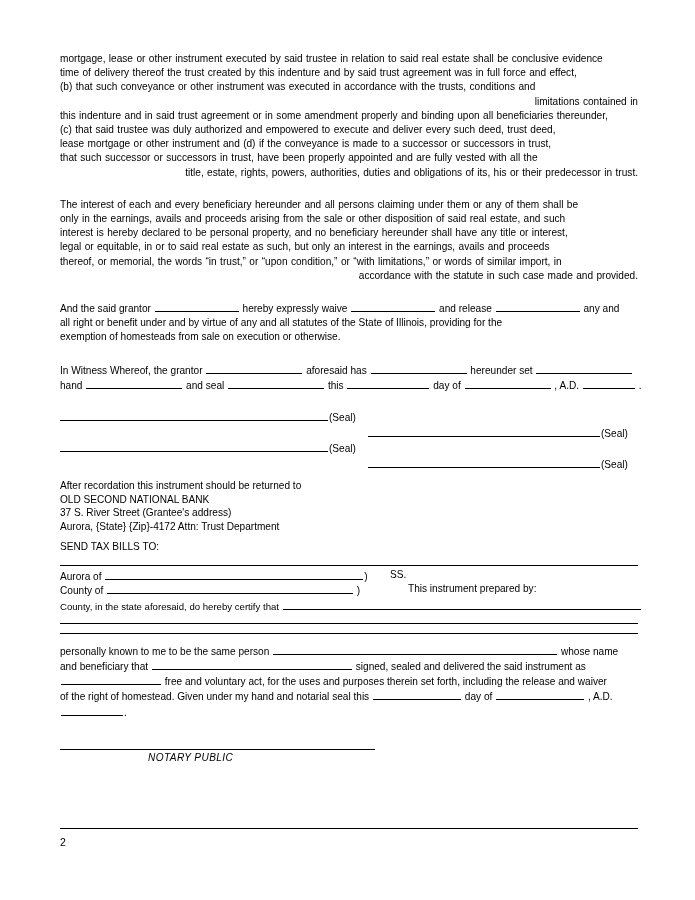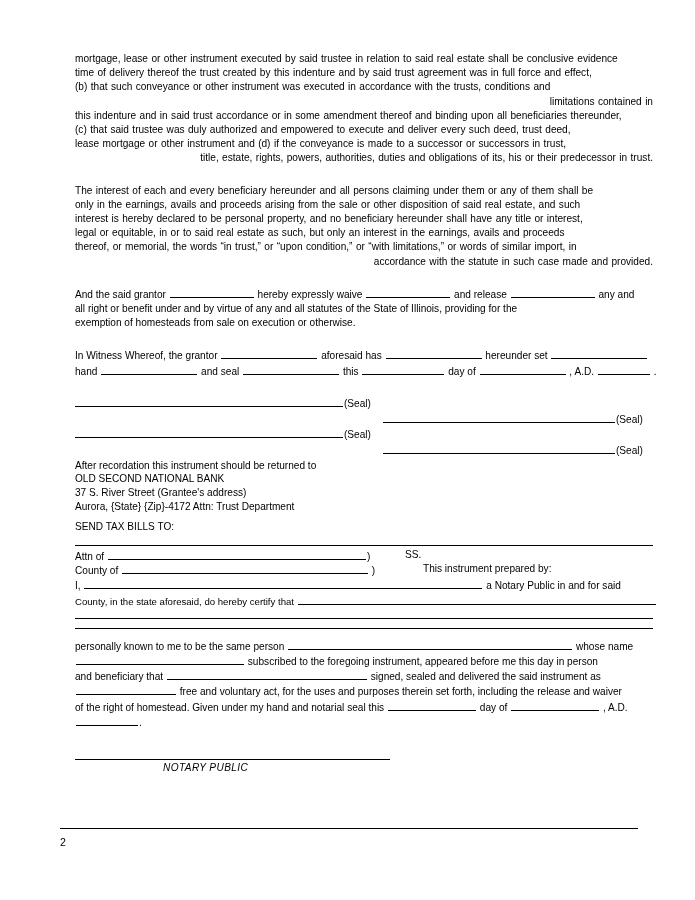--- a/index.html
+++ b/index.html
@@ -16,21 +16,21 @@
     position: relative;
     width: 695px;
     height: 900px;
     margin: 0 auto;
     background: #ffffff;
     overflow: hidden;
     box-sizing: border-box;
   }
   .content {
     position: absolute;
-    left: 75px;
+    left: 60px;
     top: 52px;
     width: 578px;
   }
   .para {
     font-size: 10.1px;
     line-height: 14.2px;
     text-align: justify;
     text-justify: inter-word;
     margin: 0;
     word-spacing: 0.6px;
@@ -138,23 +138,24 @@
 
 <div class="page">
 
   <div class="content">
 
     <div class="para">
       <div>mortgage, lease or other instrument executed by said trustee in relation to said real estate shall be conclusive evidence</div>
       <div>time of delivery thereof the trust created by this indenture and by said trust agreement was in full force and effect,</div>
       <div>(b) that such conveyance or other instrument was executed in accordance with the trusts, conditions and</div>
       <div class="lastline">limitations contained in</div>
-      <div>this indenture and in said trust accordance or in some amendment thereof and binding upon all beneficiaries thereunder,</div>
+      <div>this indenture and in said trust agreement or in some amendment properly and binding upon all beneficiaries thereunder,</div>
       <div>(c) that said trustee was duly authorized and empowered to execute and deliver every such deed, trust deed,</div>
       <div>lease mortgage or other instrument and (d) if the conveyance is made to a successor or successors in trust,</div>
+      <div>that such successor or successors in trust, have been properly appointed and are fully vested with all the</div>
       <div class="lastline">title, estate, rights, powers, authorities, duties and obligations of its, his or their predecessor in trust.</div>
     </div>
 
     <div class="block-gap-lg"></div>
 
     <div class="para">
       <div>The interest of each and every beneficiary hereunder and all persons claiming under them or any of them shall be</div>
       <div>only in the earnings, avails and proceeds arising from the sale or other disposition of said real estate, and such</div>
       <div>interest is hereby declared to be personal property, and no beneficiary hereunder shall have any title or interest,</div>
       <div>legal or equitable, in or to said real estate as such, but only an interest in the earnings, avails and proceeds</div>
@@ -212,71 +213,62 @@
         <span class="seal-rule" style="width:232px"></span><span class="seal-label">(Seal)</span>
       </div>
       <div class="seal-line" style="left:0; top:31px;">
         <span class="seal-rule" style="width:268px"></span><span class="seal-label">(Seal)</span>
       </div>
       <div class="seal-line" style="left:308px; top:47px;">
         <span class="seal-rule" style="width:232px"></span><span class="seal-label">(Seal)</span>
       </div>
     </div>
 
-    <div style="">
+    <div style="margin-top:6px;">
       <div class="addr">After recordation this instrument should be returned to</div>
       <div class="addr">OLD SECOND NATIONAL BANK</div>
       <div class="addr">37 S. River Street (Grantee's address)</div>
       <div class="addr">Aurora, {State} {Zip}-4172  Attn: Trust Department</div>
     </div>
 
     <div class="block-gap-sm"></div>
 
     <div class="two-col">
       <span class="left">SEND TAX BILLS TO:</span>
       <span class="right">This instrument prepared by:</span>
     </div>
 
     <hr class="hr-full">
 
     <div class="ss-row">
-      <span>Attn of</span>
+      <span>Aurora of</span>
       <span class="u" style="width:258px"></span><span>)</span>
       <span class="ss">SS.</span>
     </div>
 
     <div class="line-row">
       <span>County of</span>
       <span class="u" style="width:246px"></span>
       <span>)</span>
     </div>
 
-    <div class="line-row">
-      <span>I,</span>
-      <span class="u" style="width:398px"></span>
-      <span>a Notary Public in and for said</span>
-    </div>
 
     <div class="line-row" style="font-size:9.6px;">
       <span>County, in the state aforesaid, do hereby certify that</span>
       <span class="u" style="width:358px"></span>
     </div>
 
     <hr class="hr-blank">
     <hr class="hr-blank">
 
     <div style="margin-top:10px;">
       <div class="line-row">
         <span>personally known to me to be the same person</span>
         <span class="u" style="width:284px"></span>
         <span>whose name</span>
-      </div>
-      <div class="line-row">
-        <span class="u" style="width:168px"></span>
-        <span>subscribed to the foregoing instrument, appeared before me this day in person</span>
       </div>
       <div class="line-row">
         <span>and beneficiary that</span>
         <span class="u" style="width:200px"></span>
         <span>signed, sealed and delivered the said instrument as</span>
       </div>
       <div class="line-row">
         <span class="u" style="width:100px"></span>
         <span>free and voluntary act, for the uses and purposes therein set forth, including the release and waiver</span>
       </div>

